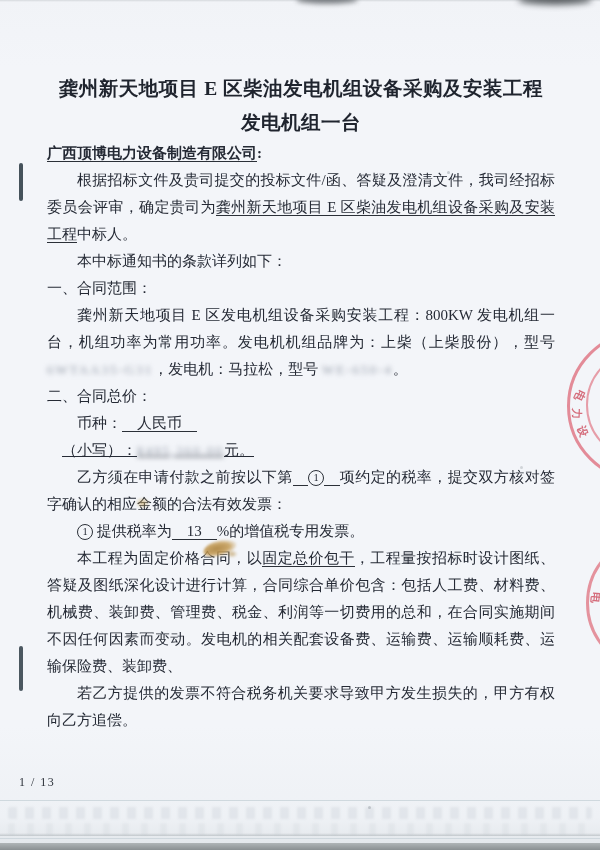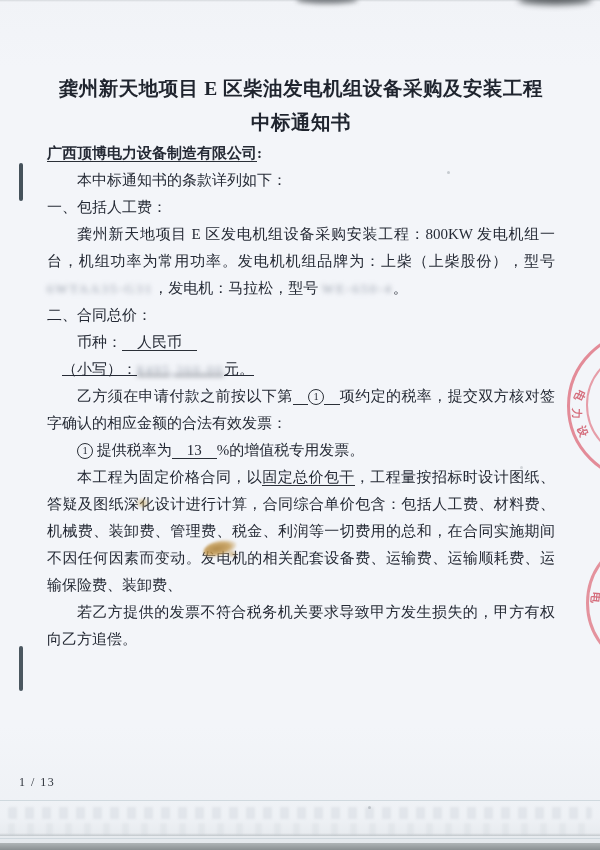--- a/index.html
+++ b/index.html
@@ -81,27 +81,28 @@
   .ghost-2{top:823px;opacity:.55;background:repeating-linear-gradient(90deg,rgba(125,138,150,.12) 0 7px,rgba(125,138,150,0) 7px 19px);}
 </style>
 </head>
 <body>
 
 <div class="paper">
   <div class="top-hairline"></div>
 
   <div class="doc-header">
     <div class="doc-title">龚州新天地项目 E 区柴油发电机组设备采购及安装工程</div>
-    <div class="doc-title">中标通知书</div>
+    <div class="doc-title">发电机组一台</div>
   </div>
 
   <div class="content">
       <div class="para addressee"><span class="u b">广西顶博电力设备制造有限公司</span><span class="b">:</span></div>
+      <div class="para ind"><span>根据招标文件及贵司提交的投标文件/函、答疑及澄清文件，我司经招标委员会评审，确定贵司为</span><span class="u">龚州新天地项目 E 区柴油发电机组设备采购及安装工程</span><span>中标人。</span></div>
       <div class="para ind"><span>本中标通知书的条款详列如下：</span></div>
-      <div class="para "><span>一、包括人工费：</span></div>
+      <div class="para "><span>一、合同范围：</span></div>
       <div class="para ind"><span>龚州新天地项目 E 区发电机组设备采购安装工程：800KW 发电机组一台，机组功率为常用功率。发电机机组品牌为：上柴（上柴股份），型号 </span><span class="blur">6WTAA35-G31</span><span>，发电机：马拉松，型号 </span><span class="blur">WE-650-4</span><span>。</span></div>
       <div class="para "><span>二、合同总价：</span></div>
       <div class="para ind"><span>币种：</span><span class="u">　人民币　</span></div>
       <div class="para ind1"><span>（小写）：</span><span class="blur">¥495,360.00</span><span>元。</span></div>
       <div class="para ind"><span>乙方须在申请付款之前按以下第</span><span class="u">　</span><span class="u circled">1</span><span class="u">　</span><span>项约定的税率，提交双方核对签字确认的相应金额的合法有效发票：</span></div>
       <div class="para ind"><span class="circled">1</span><span> 提供税率为</span><span class="u">　13　</span><span>%的增值税专用发票。</span></div>
       <div class="para ind"><span>本工程为固定价格合同，以</span><span class="u">固定总价包干</span><span>，工程量按招标时设计图纸、答疑及图纸深化设计进行计算，合同综合单价包含：包括人工费、材料费、机械费、装卸费、管理费、税金、利润等一切费用的总和，在合同实施期间不因任何因素而变动。发电机的相关配套设备费、运输费、运输顺耗费、运输保险费、装卸费、</span></div>
       <div class="para ind"><span>若乙方提供的发票不符合税务机关要求导致甲方发生损失的，甲方有权向乙方追偿。</span></div>
     </div>
 

